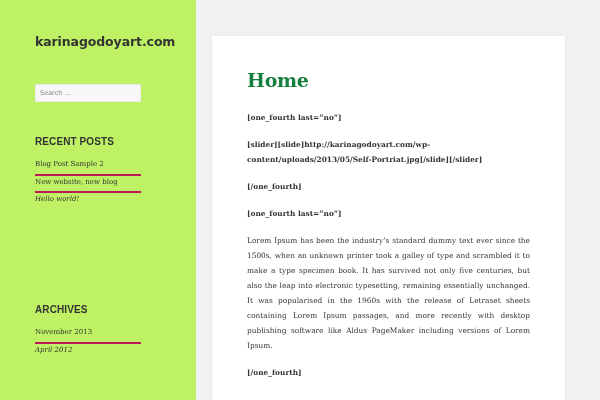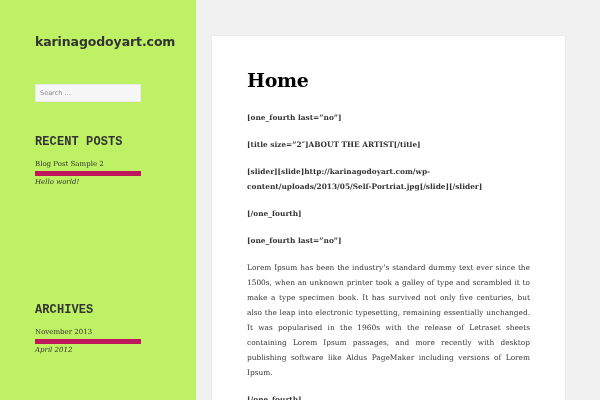--- a/index.html
+++ b/index.html
@@ -51,43 +51,43 @@
   }
   .search-field::placeholder {
     color: #8a8a8a;
   }
   .widget {
     position: absolute;
     left: 35px;
     width: 106px;
   }
   .widget-title {
-    font-family: Liberation Mono, monospace;
+    font-family: Liberation Sans, sans-serif;
     font-weight: bold;
-    font-size: 12px;
+    font-size: 10px;
     color: #333333;
     letter-spacing: 0.1px;
     text-transform: uppercase;
     white-space: nowrap;
     margin: 0;
     height: 10px;
     line-height: 10px;
   }
   .widget ul {
     list-style: none;
     margin: 0;
     padding: 0;
     margin-top: 11px;
   }
   .widget li {
     font-size: 7px;
     color: #333333;
     height: 17.5px;
     line-height: 12px;
-    border-bottom: 5px solid #be185d;
+    border-bottom: 2px solid #be185d;
     box-sizing: border-box;
     white-space: nowrap;
   }
   .widget li:last-child {
     border-bottom: none;
     font-style: italic;
   }
   .widget li a {
     color: #333333;
     text-decoration: none;
@@ -105,21 +105,21 @@
     box-shadow: 0 0 1px rgba(0,0,0,0.15);
   }
   .entry-title {
     position: absolute;
     left: 35px;
     top: 33px;
     margin: 0;
     font-family: "DejaVu Serif", serif;
     font-weight: bold;
     font-size: 19px;
-    color: #000000;
+    color: #15803d;
     letter-spacing: -0.3px;
   }
   .entry-content {
     position: absolute;
     left: 35px;
     top: 74px;
     width: 283px;
     font-family: "DejaVu Serif", serif;
     font-size: 7.4px;
     line-height: 15px;
@@ -141,20 +141,21 @@
 
 <aside class="sidebar">
   <a class="site-title">karinagodoyart.com</a>
 
   <input class="search-field" type="search" placeholder="Search …" style="">
 
   <section class="widget" style="top:137px;">
     <h2 class="widget-title">RECENT POSTS</h2>
     <ul>
       <li><a>Blog Post Sample 2</a></li>
+      <li><a>New website, new blog</a></li>
       <li><a>Hello world!</a></li>
     </ul>
   </section>
 
   <section class="widget" style="top:238px;">
   </section>
 
   <section class="widget" style="top:305px;">
     <h2 class="widget-title">ARCHIVES</h2>
     <ul>
@@ -162,20 +163,19 @@
       <li><a>April 2012</a></li>
     </ul>
   </section>
 
 </aside>
 
 <article class="card">
   <h1 class="entry-title">Home</h1>
   <div class="entry-content">
     <p class="nojust">[one_fourth last=”no”]</p>
-    <p class="nojust">[title size=”2″]ABOUT THE ARTIST[/title]</p>
     <p class="nojust">[slider][slide]http://karinagodoyart.com/wp-content/uploads/2013/05/Self-Portriat.jpg[/slide][/slider]</p>
     <p class="nojust">[/one_fourth]</p>
     <p class="nojust">[one_fourth last=”no”]</p>
     <p>Lorem Ipsum has been the industry’s standard dummy text ever since the 1500s, when an unknown printer took a galley of type and scrambled it to make a type specimen book. It has survived not only five centuries, but also the leap into electronic typesetting, remaining essentially unchanged. It was popularised in the 1960s with the release of Letraset sheets containing Lorem Ipsum passages, and more recently with desktop publishing software like Aldus PageMaker including versions of Lorem Ipsum.</p>
     <p class="nojust">[/one_fourth]</p>
   </div>
 </article>
 
 </body></html>

